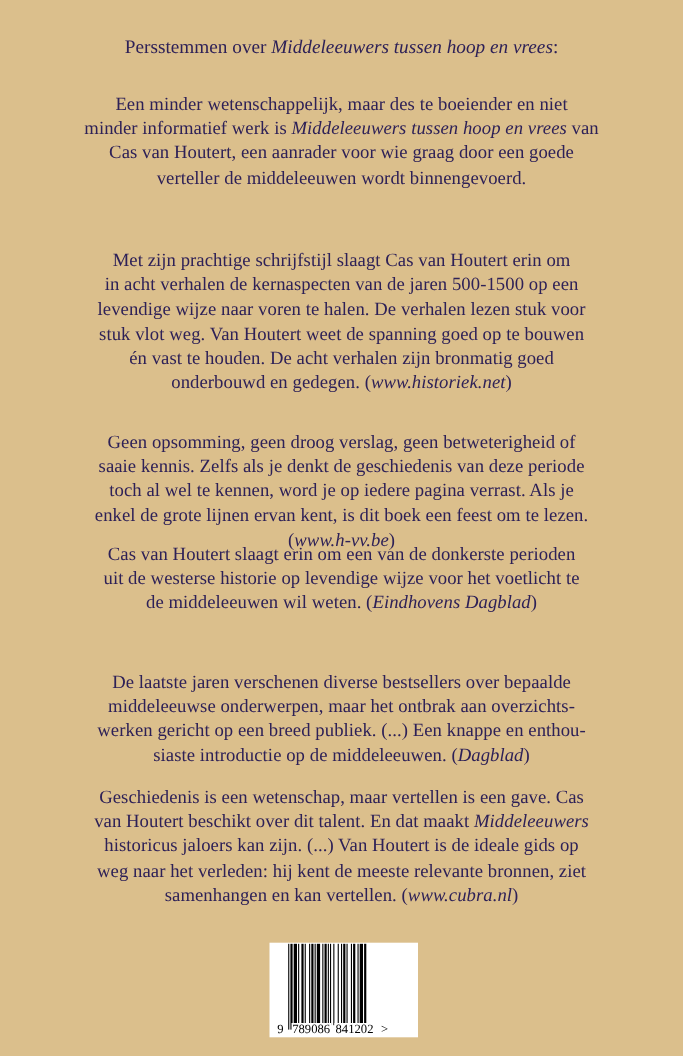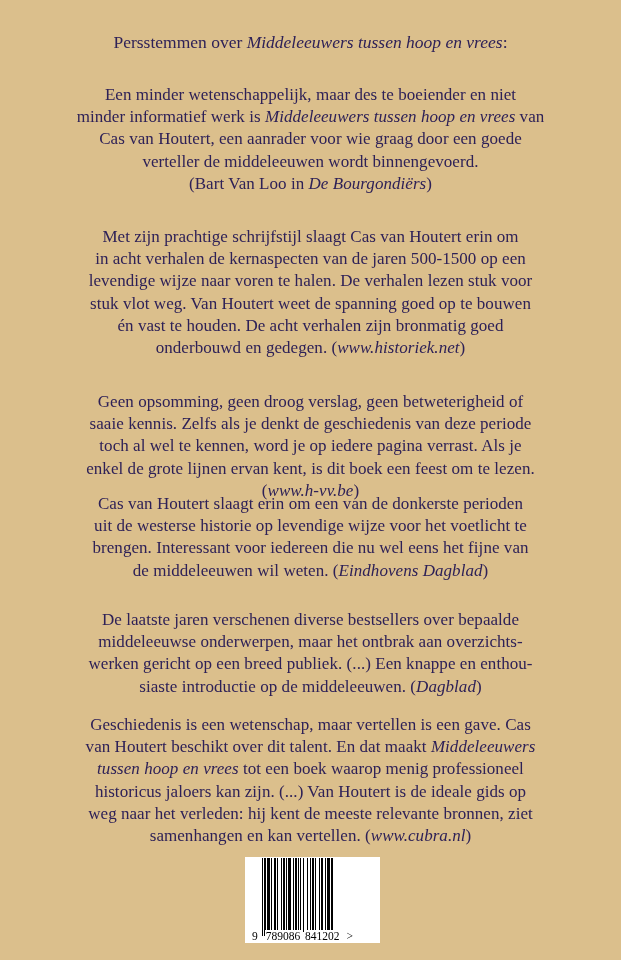--- a/index.html
+++ b/index.html
@@ -47,53 +47,50 @@
   <div class="heading">
     <span>Persstemmen over </span><i>Middeleeuwers tussen hoop en vrees</i><span>:</span>
   </div>
 
   <div id="quotes">
       <div class="quote" style="top: 84px;">
         <span class="line"><span>Een minder wetenschappelijk, maar des te boeiender en niet</span></span>
         <span class="line"><span>minder informatief werk is </span><i>Middeleeuwers tussen hoop en vrees</i><span> van</span></span>
         <span class="line"><span>Cas van Houtert, een aanrader voor wie graag door een goede</span></span>
         <span class="line"><span>verteller de middeleeuwen wordt binnengevoerd.</span></span>
-        <span class="line"><span>(Bart Van Loo in </span><i>De Bourgondiërs</i><span>)</span></span>
       </div>
       <div class="quote" style="top: 226px;">
         <span class="line"><span>Met zijn prachtige schrijfstijl slaagt Cas van Houtert erin om</span></span>
         <span class="line"><span>in acht verhalen de kernaspecten van de jaren 500-1500 op een</span></span>
         <span class="line"><span>levendige wijze naar voren te halen. De verhalen lezen stuk voor</span></span>
         <span class="line"><span>stuk vlot weg. Van Houtert weet de spanning goed op te bouwen</span></span>
         <span class="line"><span>én vast te houden. De acht verhalen zijn bronmatig goed</span></span>
         <span class="line"><span>onderbouwd en gedegen. (</span><i>www.historiek.net</i><span>)</span></span>
       </div>
       <div class="quote" style="top: 391px;">
         <span class="line"><span>Geen opsomming, geen droog verslag, geen betweterigheid of</span></span>
         <span class="line"><span>saaie kennis. Zelfs als je denkt de geschiedenis van deze periode</span></span>
         <span class="line"><span>toch al wel te kennen, word je op iedere pagina verrast. Als je</span></span>
         <span class="line"><span>enkel de grote lijnen ervan kent, is dit boek een feest om te lezen.</span></span>
         <span class="line"><span>(</span><i>www.h-vv.be</i><span>)</span></span>
       </div>
       <div class="quote" style="top: 493px;">
         <span class="line"><span>Cas van Houtert slaagt erin om een van de donkerste perioden</span></span>
         <span class="line"><span>uit de westerse historie op levendige wijze voor het voetlicht te</span></span>
-        <span class="line"><span>brengen. Interessant voor iedereen die nu wel eens het fijne van</span></span>
         <span class="line"><span>de middeleeuwen wil weten. (</span><i>Eindhovens Dagblad</i><span>)</span></span>
       </div>
       <div class="quote" style="top: 609px; text-align: center;">
         <span class="line"><span>De laatste jaren verschenen diverse bestsellers over bepaalde</span></span>
         <span class="line"><span>middeleeuwse onderwerpen, maar het ontbrak aan overzichts-</span></span>
         <span class="line"><span>werken gericht op een breed publiek. (...) Een knappe en enthou-</span></span>
         <span class="line"><span>siaste introductie op de middeleeuwen. (</span><i>Dagblad</i><span>)</span></span>
       </div>
       <div class="quote" style="top: 714px;">
         <span class="line"><span>Geschiedenis is een wetenschap, maar vertellen is een gave. Cas</span></span>
         <span class="line"><span>van Houtert beschikt over dit talent. En dat maakt </span><i>Middeleeuwers</i></span>
-        <span class="line"><i>tussen hoop en vrees</i><span> tot een boek waarop menig professioneel</span></span>
         <span class="line"><span>historicus jaloers kan zijn. (...) Van Houtert is de ideale gids op</span></span>
         <span class="line"><span>weg naar het verleden: hij kent de meeste relevante bronnen, ziet</span></span>
         <span class="line"><span>samenhangen en kan vertellen. (</span><i>www.cubra.nl</i><span>)</span></span>
       </div>
     </div>
 
   <div class="barcode-box">
     <div class="bars" id="bars">
         <div class="bar long" style="width: 1px;"></div>
         <div class="long" style="width: 1px; height: 100%;"></div>

